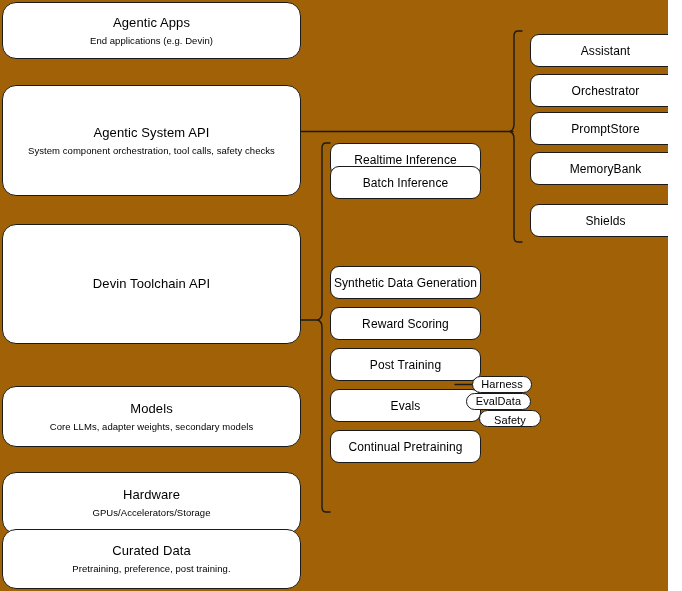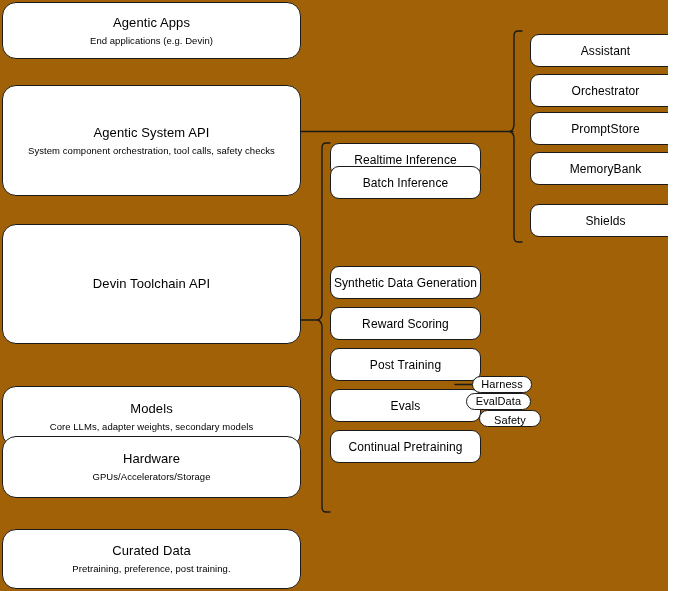--- a/index.html
+++ b/index.html
@@ -132,21 +132,21 @@
 
   <div class="box layer" style="top:224px; height:120px;">
     <div class="title">Devin Toolchain API</div>
   </div>
 
   <div class="box layer" style="top:370px; height:61px;margin-top:16px;">
     <div class="title">Models</div>
     <div class="subtitle">Core LLMs, adapter weights, secondary models</div>
   </div>
 
-  <div class="box layer" style="top:436px; height:62px;">
+  <div class="box layer" style="top:472px; height:62px;">
     <div class="title">Hardware</div>
     <div class="subtitle">GPUs/Accelerators/Storage</div>
   </div>
 
   <div class="box layer" style="top:529px; height:60px;">
     <div class="title">Curated Data</div>
     <div class="subtitle">Pretraining, preference, post training.</div>
   </div>
 
   <div class="box item mid-item" style="top:143px;">

